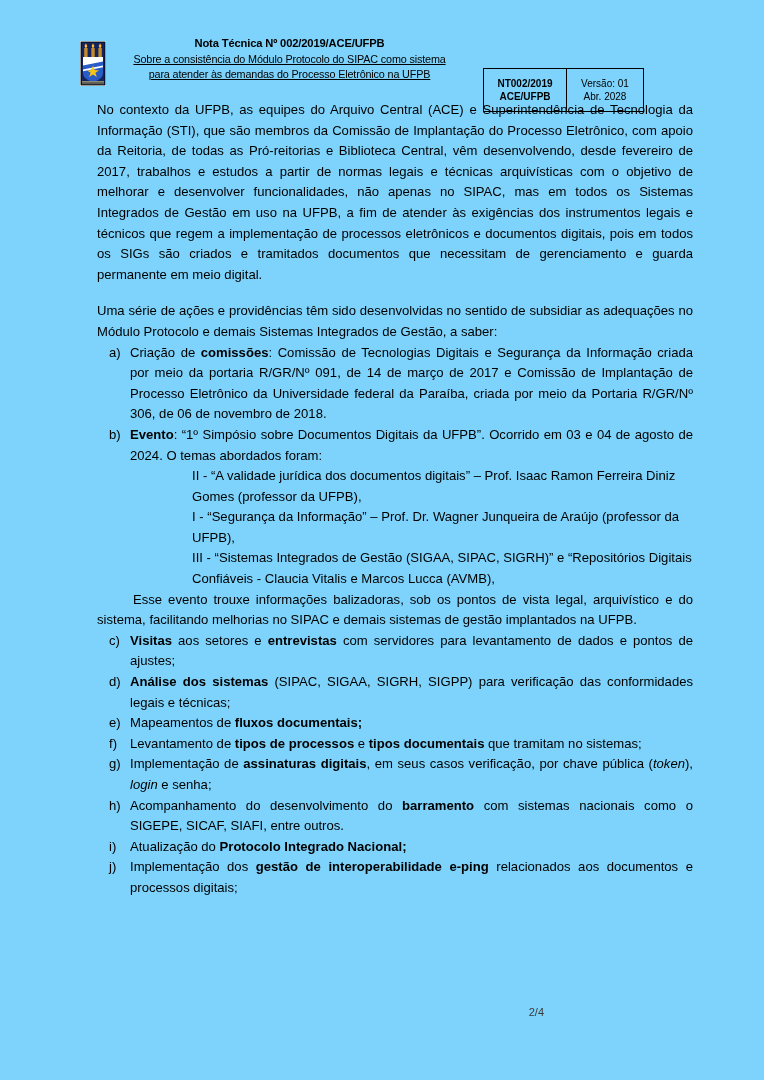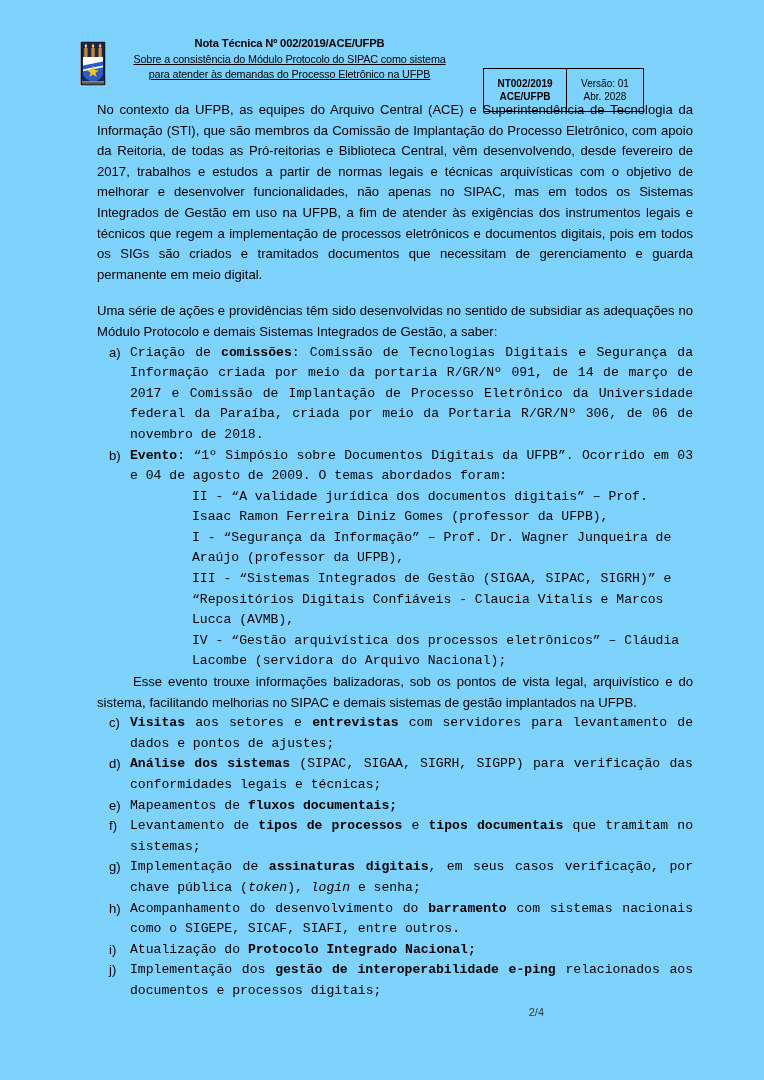--- a/index.html
+++ b/index.html
@@ -130,21 +130,20 @@
     width: 33px;
     padding-left: 12px;
     font-size: 13.1px;
     line-height: 20.6px;
   }
   .list-body {
     flex: 1 1 auto;
     text-align: justify;
     text-justify: inter-word;
     line-height: 20.6px;
-    font-family: Liberation Mono, monospace;
   }
 
   
   .sub-list {
     margin: 0;
     padding: 0 0 0 62px;
     list-style: none;
   }
   .sub-item {
     line-height: 20.6px;
@@ -233,25 +232,24 @@
 
     <p class="para spaced">Uma série de ações e providências têm sido desenvolvidas no sentido de subsidiar as adequações no Módulo Protocolo e demais Sistemas Integrados de Gestão, a saber:</p>
 
     <ul class="list" id="lettered-list">
         <li class="list-item">
           <div class="list-marker">a)</div>
           <div class="list-body"><span>Criação de </span><b>comissões</b><span>:  Comissão de Tecnologias Digitais e Segurança da Informação criada por meio da portaria R/GR/Nº 091, de 14 de março de 2017 e Comissão de Implantação de Processo Eletrônico da Universidade federal da Paraíba, criada por meio da Portaria R/GR/Nº 306, de 06 de novembro de 2018.</span></div>
         </li>
         <li class="list-item">
           <div class="list-marker">b)</div>
-          <div class="list-body"><b>Evento</b><span>: “1º Simpósio sobre Documentos Digitais da UFPB”. Ocorrido em 03 e 04 de agosto de 2009. O temas abordados foram:</span><ul class="sub-list">
+          <div class="list-body"><b>Evento</b><span>: “1º Simpósio sobre Documentos Digitais da UFPB”. Ocorrido em 03 e 04 de agosto de 2024. O temas abordados foram:</span><ul class="sub-list">
               <li class="sub-item">II - “A validade jurídica dos documentos digitais” – Prof. Isaac Ramon Ferreira Diniz Gomes (professor da UFPB),</li>
               <li class="sub-item">I - “Segurança da Informação” – Prof. Dr. Wagner Junqueira de Araújo (professor da UFPB),</li>
               <li class="sub-item">III  - “Sistemas Integrados de Gestão (SIGAA, SIPAC, SIGRH)” e “Repositórios Digitais Confiáveis - Claucia Vitalis e Marcos Lucca (AVMB),</li>
-              <li class="sub-item">IV - “Gestão arquivística dos processos eletrônicos” – Cláudia Lacombe (servidora do Arquivo Nacional);</li>
             </ul></div>
         </li>
         <li>
           <p class="para closing-para" style="margin: 0px;">Esse evento trouxe informações balizadoras, sob os pontos de vista legal, arquivístico e do sistema, facilitando melhorias no SIPAC e demais sistemas de gestão implantados na UFPB.</p>
         </li>
         <li class="list-item">
           <div class="list-marker">c)</div>
           <div class="list-body"><b>Visitas</b><span> aos setores e </span><b>entrevistas</b><span> com servidores para levantamento de  dados e pontos de ajustes;</span></div>
         </li>
         <li class="list-item">

